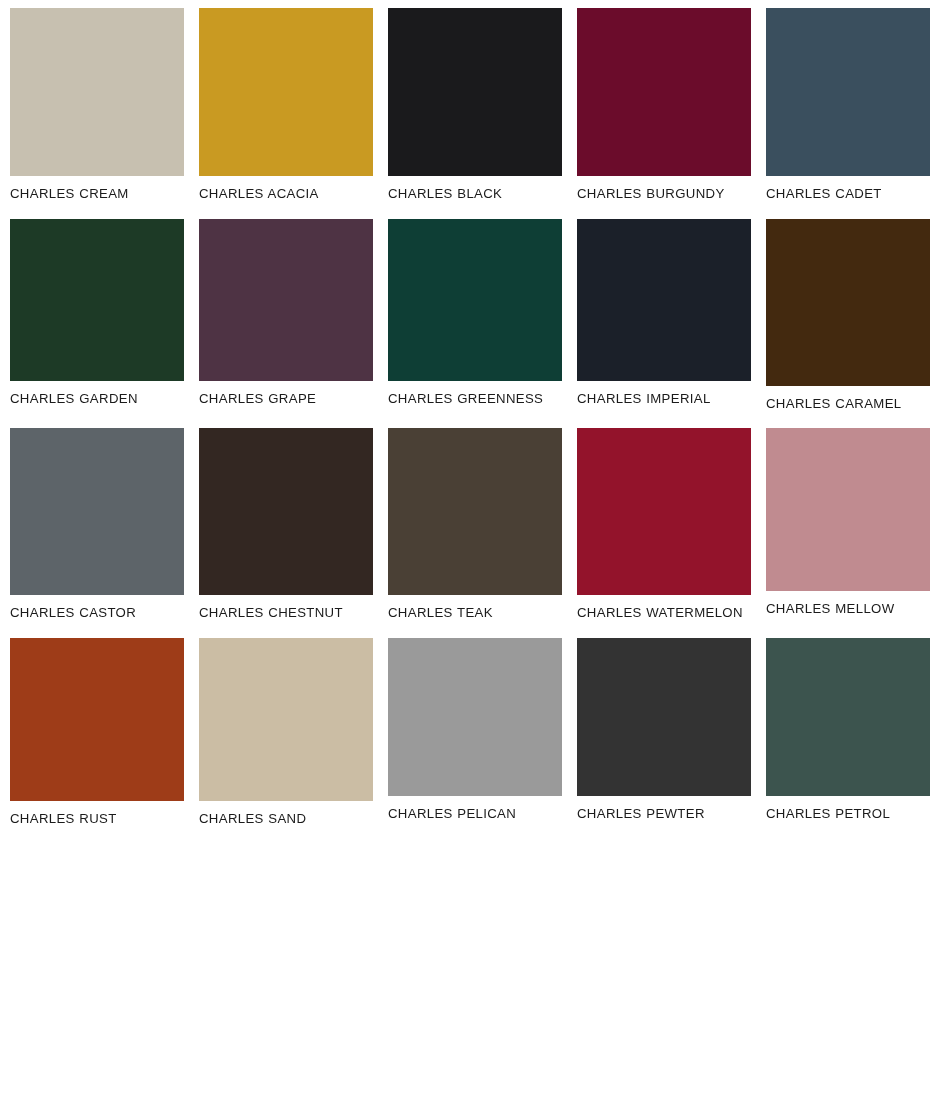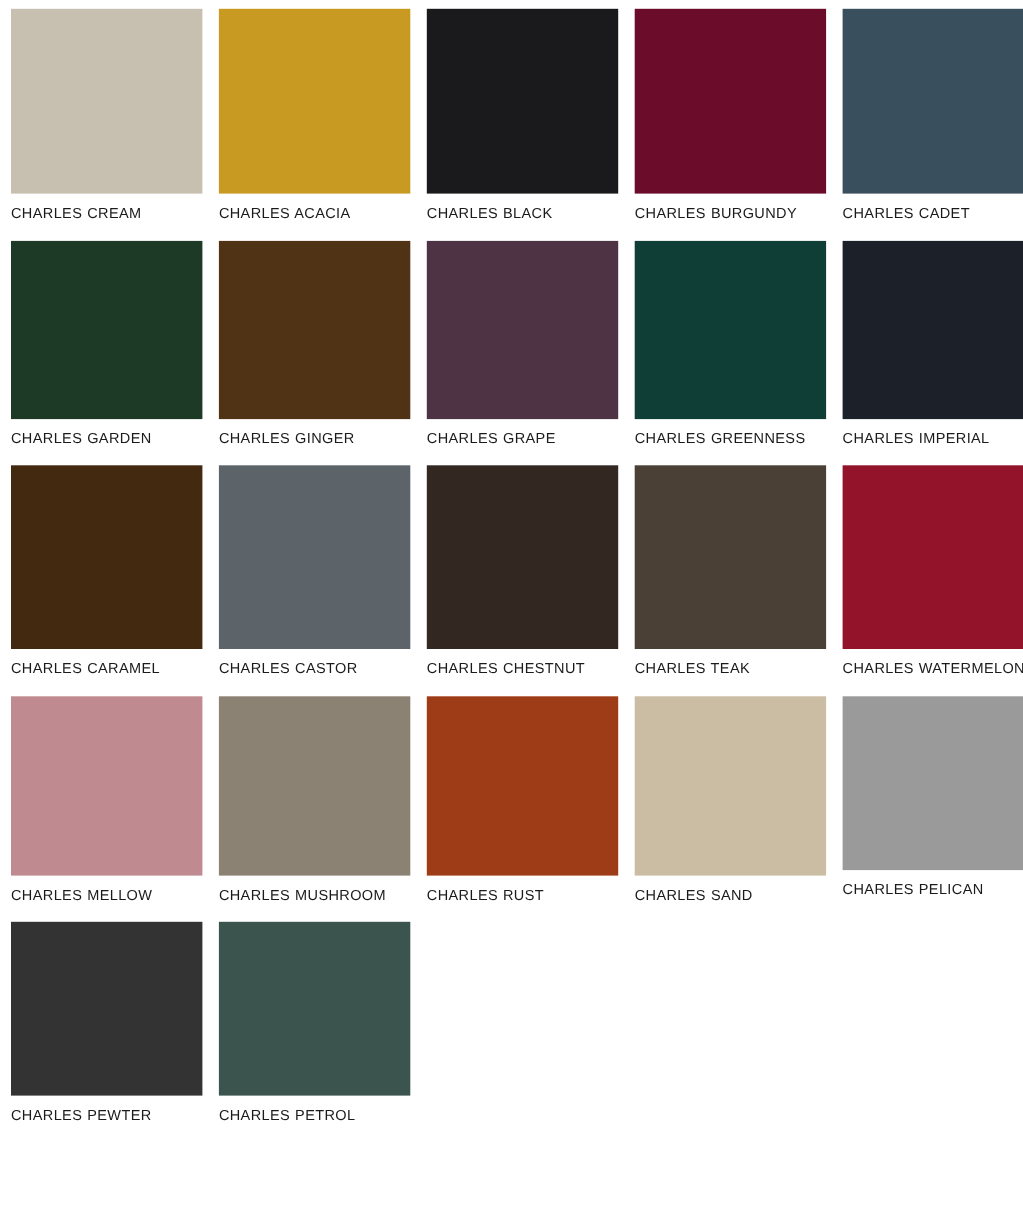--- a/index.html
+++ b/index.html
@@ -74,24 +74,20 @@
     </div>
     <div class="swatch-cell row-1">
       <span class="swatch-chip" style="background-color: rgb(58, 79, 94);"></span>
       <span class="swatch-label">CHARLES CADET</span>
     </div>
     <div class="swatch-cell row-2">
       <span class="swatch-chip" style="background-color: rgb(29, 58, 38);"></span>
       <span class="swatch-label">CHARLES GARDEN</span>
     </div>
     <div class="swatch-cell row-2">
-      <span class="swatch-chip" style="background-color: rgb(79, 51, 20);"></span>
-      <span class="swatch-label">CHARLES GINGER</span>
-    </div>
-    <div class="swatch-cell row-2">
       <span class="swatch-chip" style="background-color: rgb(78, 51, 68);"></span>
       <span class="swatch-label">CHARLES GRAPE</span>
     </div>
     <div class="swatch-cell row-2">
       <span class="swatch-chip" style="background-color: rgb(14, 62, 53);"></span>
       <span class="swatch-label">CHARLES GREENNESS</span>
     </div>
     <div class="swatch-cell row-2">
       <span class="swatch-chip" style="background-color: rgb(27, 32, 41);"></span>
       <span class="swatch-label">CHARLES IMPERIAL</span>
@@ -114,24 +110,20 @@
     </div>
     <div class="swatch-cell row-3">
       <span class="swatch-chip" style="background-color: rgb(147, 19, 43);"></span>
       <span class="swatch-label">CHARLES WATERMELON</span>
     </div>
     <div class="swatch-cell row-4">
       <span class="swatch-chip" style="background-color: rgb(192, 139, 144);"></span>
       <span class="swatch-label">CHARLES MELLOW</span>
     </div>
     <div class="swatch-cell row-4">
-      <span class="swatch-chip" style="background-color: rgb(139, 130, 116);"></span>
-      <span class="swatch-label">CHARLES MUSHROOM</span>
-    </div>
-    <div class="swatch-cell row-4">
       <span class="swatch-chip" style="background-color: rgb(158, 60, 24);"></span>
       <span class="swatch-label">CHARLES RUST</span>
     </div>
     <div class="swatch-cell row-4">
       <span class="swatch-chip" style="background-color: rgb(203, 189, 164);"></span>
       <span class="swatch-label">CHARLES SAND</span>
     </div>
     <div class="swatch-cell row-5">
       <span class="swatch-chip" style="background-color: rgb(154, 154, 154);"></span>
       <span class="swatch-label">CHARLES PELICAN</span>

